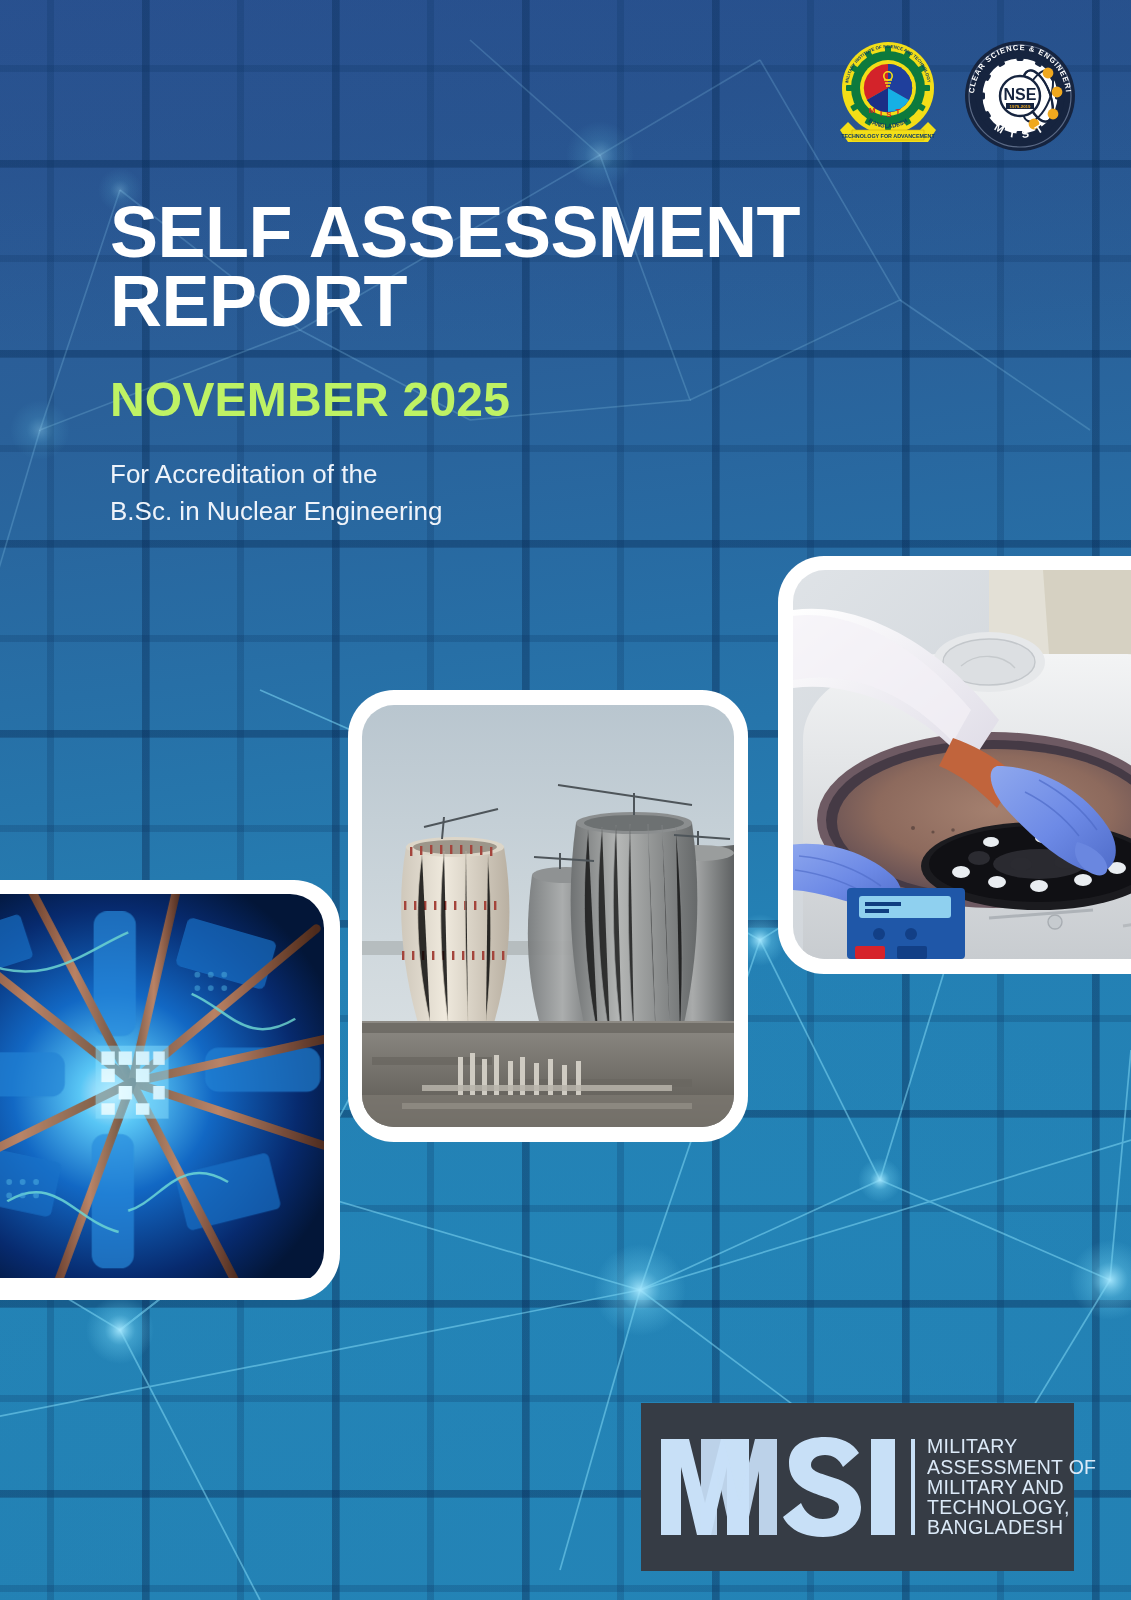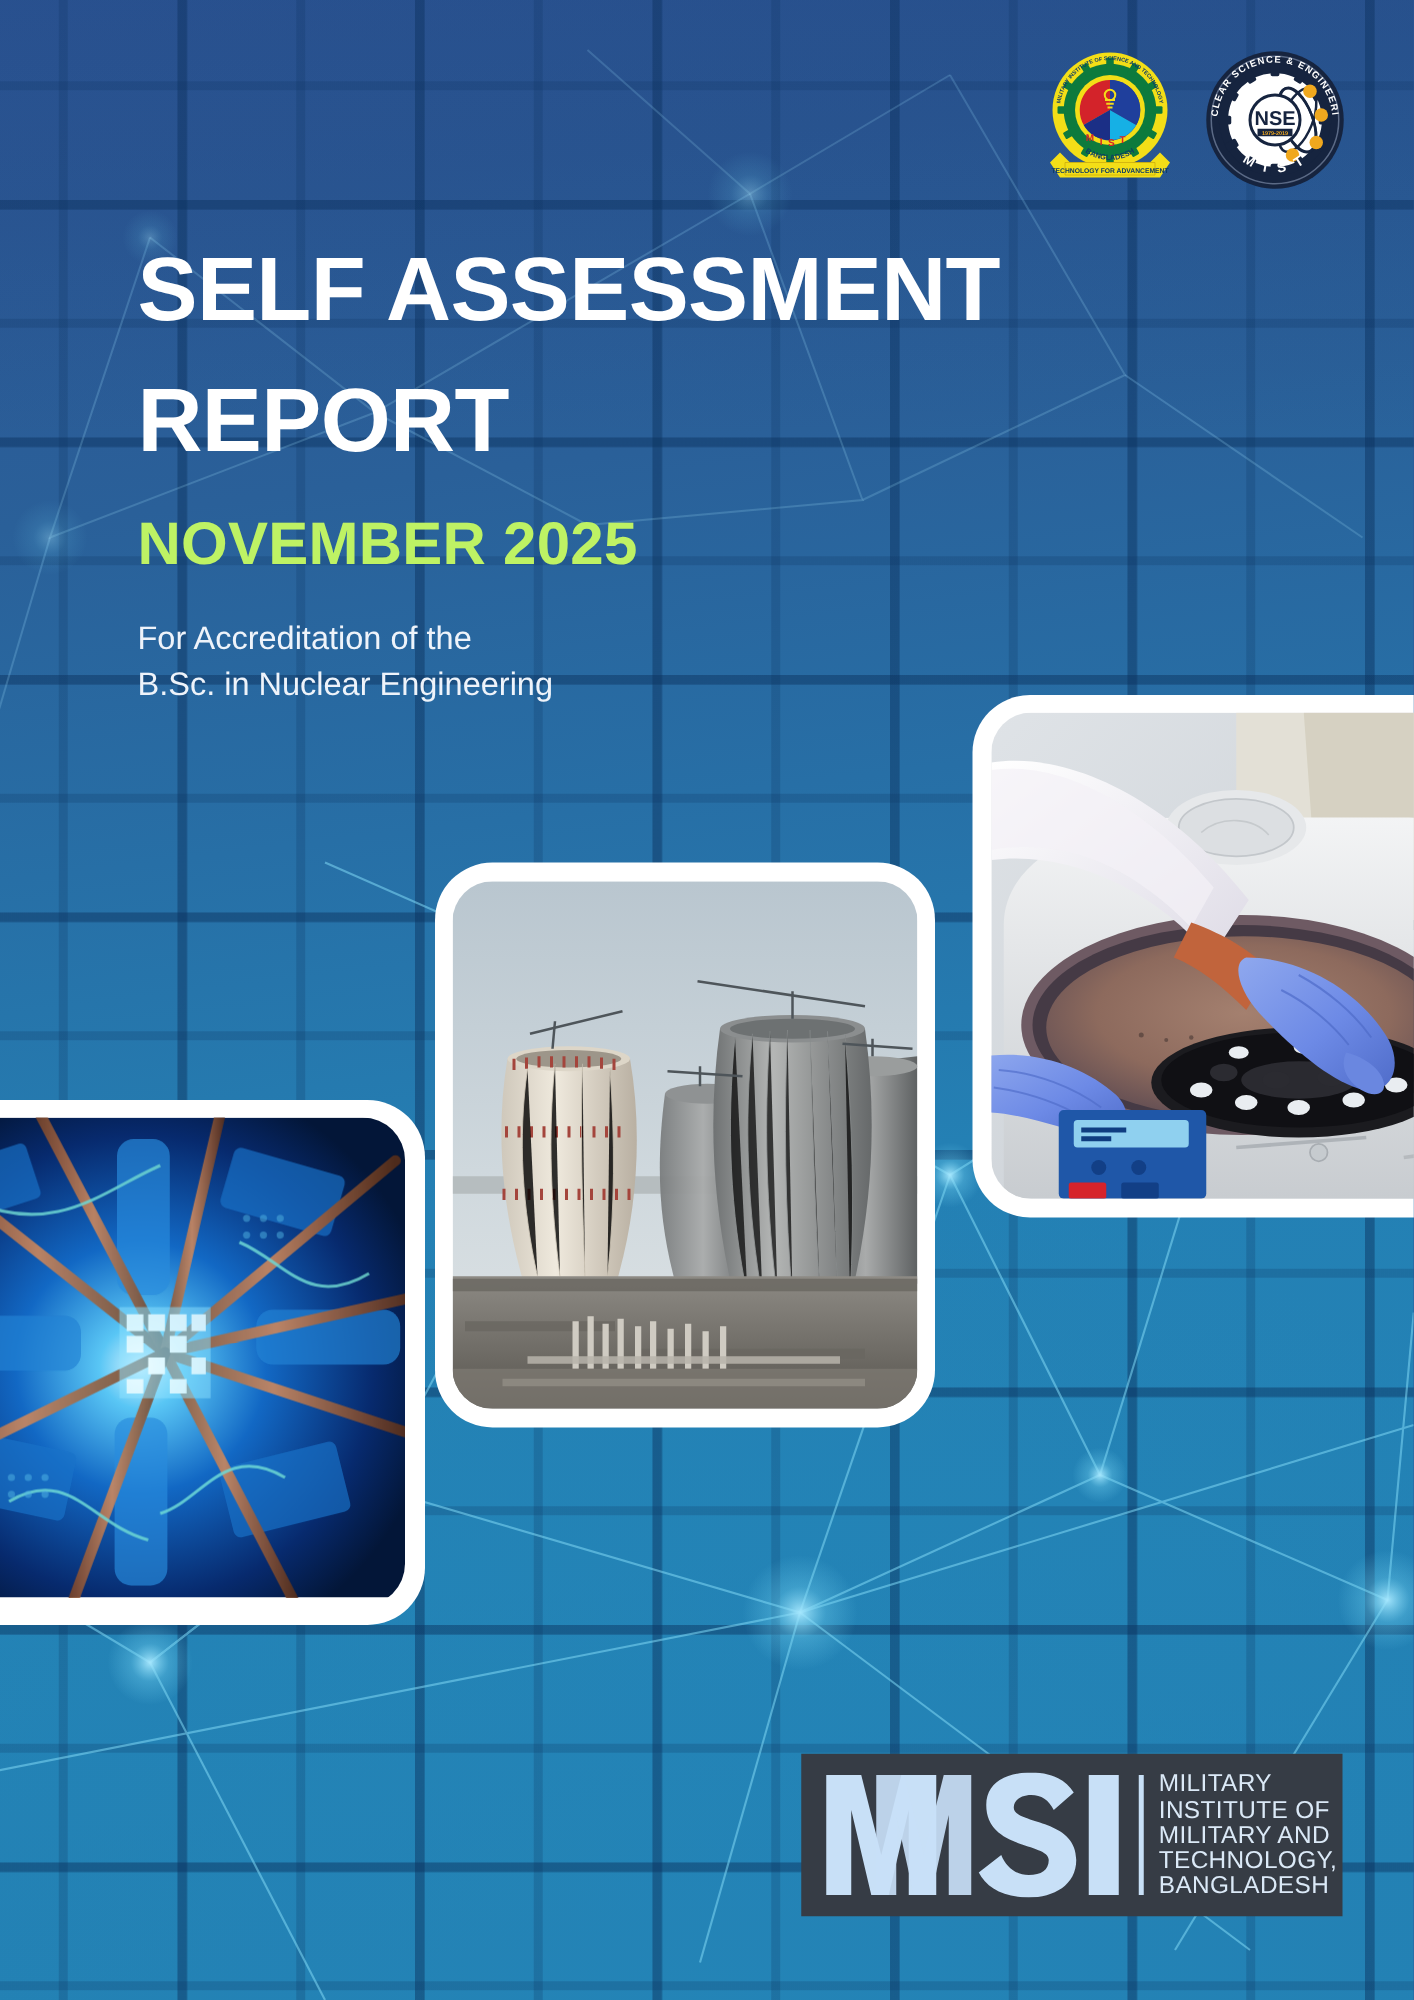--- a/index.html
+++ b/index.html
@@ -59,21 +59,21 @@
   .crest svg, .nse svg{display:block;}
   .nse{width:112px;height:112px;}
 
   
   .title-wrap{position:absolute;left:110px;top:198px;width:840px;}
   .t-main{
     font-size:72px;line-height:.96;font-weight:bold;color:#ffffff;
     letter-spacing:-0.5px;margin:0;
     font-family:"Liberation Sans", sans-serif;
   }
-  .t-main .l2{display:block;margin-top:36px;}
+  .t-main .l2{display:block;}
   .t-date{
     margin:40px 0 0 0;font-size:48px;font-weight:bold;color:#bef264;
     letter-spacing:.2px;line-height:1;
   }
   .t-sub{
     margin:32px 0 0 0;font-size:26px;line-height:1.42;color:#eef3fa;font-weight:400;
   }
   .t-sub span{display:block;}
 
   
@@ -99,21 +99,21 @@
   .card-lab{
     left:778px;top:556px;width:420px;height:418px;
     border-radius:46px 0 0 46px;
   }
   .card-lab .inner{left:15px;top:14px;right:0;bottom:15px;border-radius:32px 0 0 32px;}
 
   .photo{position:absolute;inset:0;}
 
   
   .wordmark{
-    position:absolute;left:641px;top:1403px;width:433px;height:130px;
+    position:absolute;left:641px;top:1403px;width:433px;height:168px;
     background:#363c45;display:flex;align-items:center;
   }
   .wm-letters{width:250px;height:100px;margin-left:18px;flex:none;}
   .wm-rule{width:4px;height:96px;background:#c8e0f7;margin:0 12px 0 2px;flex:none;}
   .wm-text{
     color:#dbe9f7;font-size:19.5px;line-height:1.04;letter-spacing:.3px;
     font-family:"Liberation Sans", sans-serif;font-weight:400;
   }
   .wm-text span{display:block;white-space:nowrap;}
 </style>
@@ -671,18 +671,18 @@
       <polygon points="42,2 64,2 80,66 96,2 118,2 118,98 100,98 100,34 86,98 72,98 58,34 58,98 42,98" opacity=".92"></polygon>
 
       <path d="M130 26 C130 8 146 0 166 0 C182 0 194 6 200 16 L184 30 C180 22 174 18 166 18 C158 18 152 22 152 28 C152 42 202 36 202 70 C202 90 184 100 164 100 C144 100 130 92 124 80 L142 66 C146 76 154 82 164 82 C174 82 180 78 180 70 C180 56 130 62 130 26 Z"></path>
 
       <rect x="212" y="2" width="24" height="96"></rect>
     </g>
   </svg>
   <div class="wm-rule"></div>
   <div class="wm-text">
     <span>MILITARY</span>
-    <span>INSTITUTE OF</span>
+    <span>ASSESSMENT OF</span>
     <span>MILITARY AND</span>
     <span>TECHNOLOGY,</span>
     <span>BANGLADESH</span>
   </div>
 </div>
 
 </body></html>

